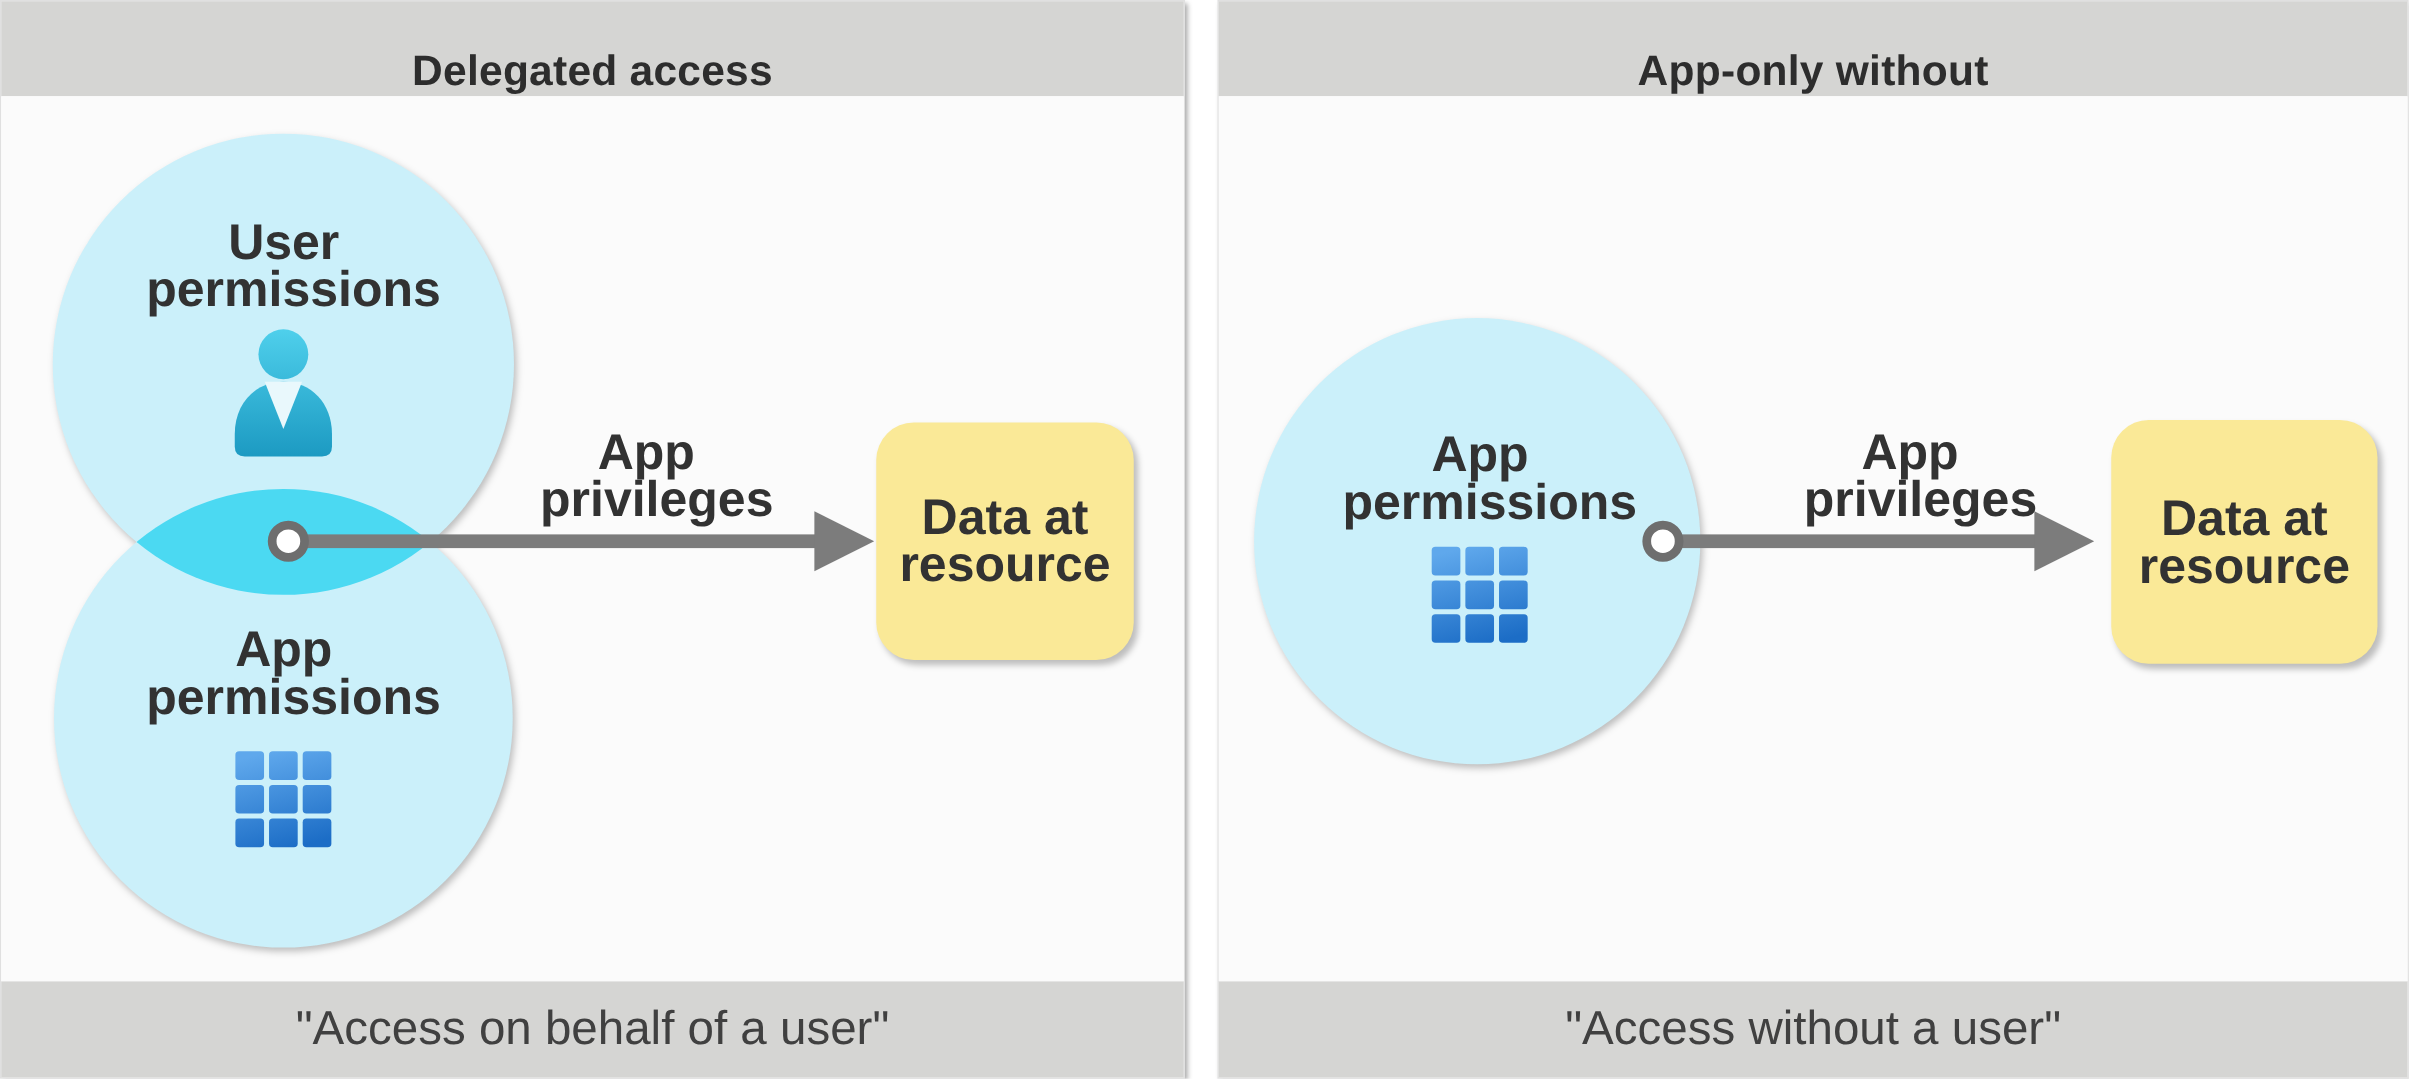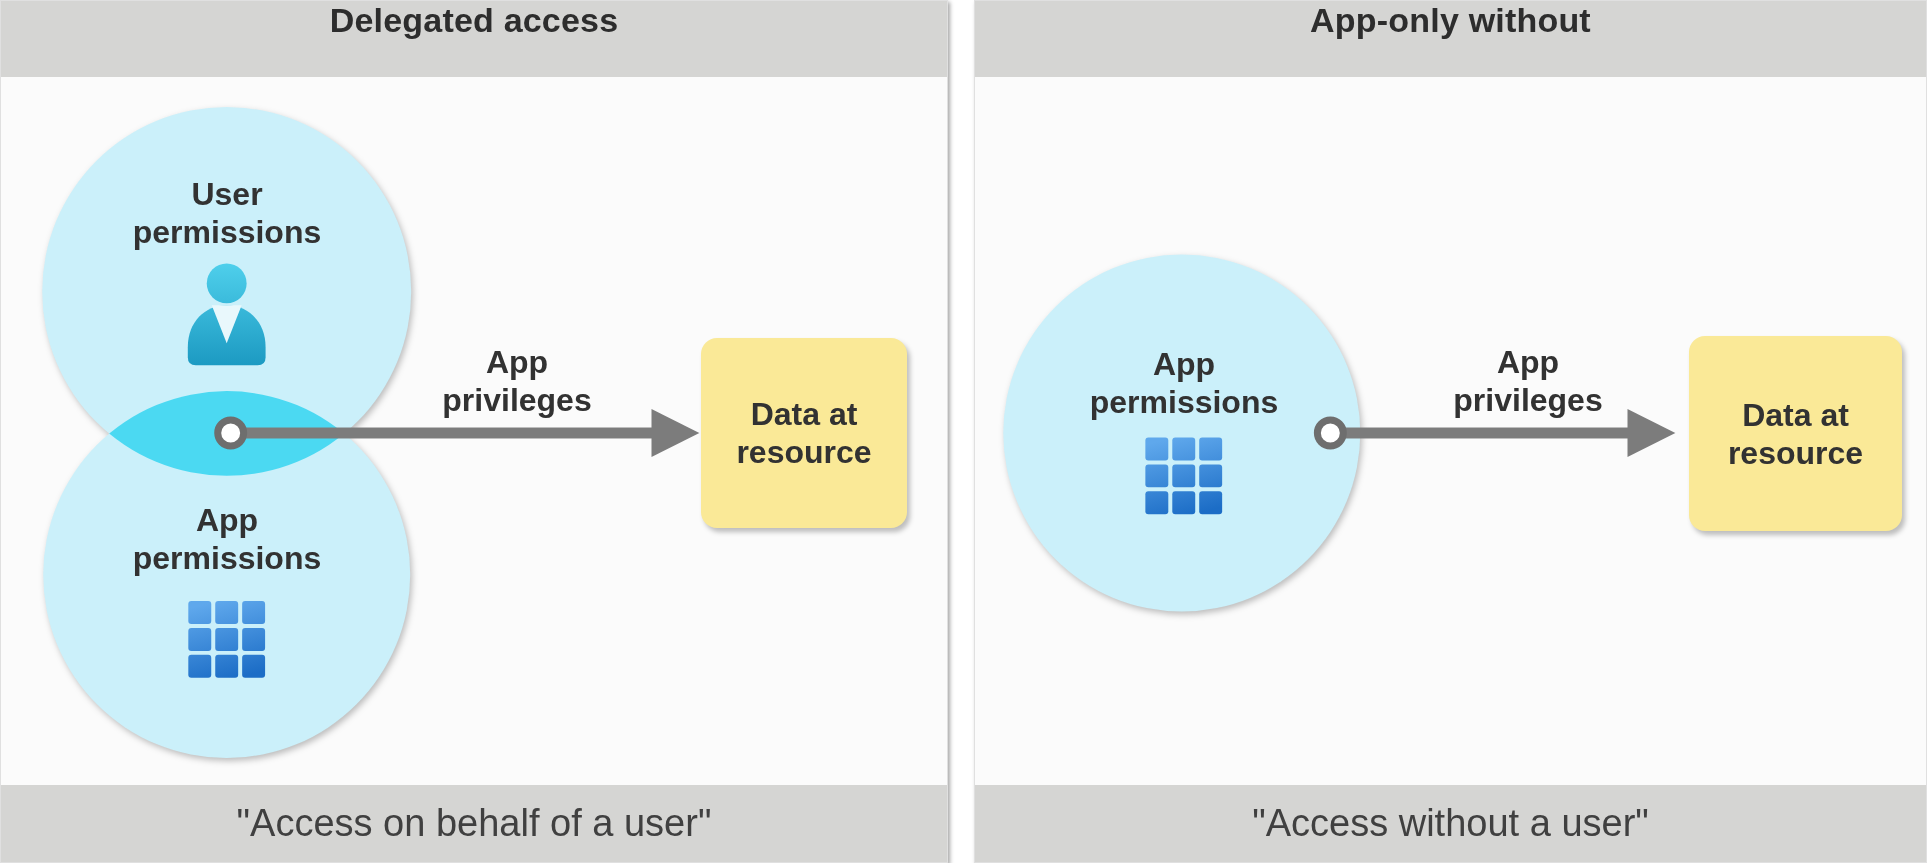--- a/index.html
+++ b/index.html
@@ -12,21 +12,21 @@
     position:absolute;top:0;height:863px;
     box-sizing:border-box;border:1px solid #e0e0e0;
     box-shadow:2px 2px 4px rgba(0,0,0,0.35);
     display:flex;flex-direction:column;
     background:var(--content-bg,#fbfbfb);
   }
   .panel-left{left:0;width:948px;}
   .panel-right{left:974px;width:953px;}
   .panel-header{
     height:76px;flex:0 0 76px;background:var(--band-gray,#d5d5d3);
-    display:flex;align-items:flex-start;justify-content:center;
+    display:flex;align-items:flex-end;justify-content:center;
   }
   .panel-title{
     font-size:34px;font-weight:bold;color:var(--title-text,#2d2d2d);
     letter-spacing:0.2px;
   }
   .panel-content{
     position:relative;flex:1 1 auto;background:var(--content-bg,#fbfbfb);
   }
   .diagram-svg{position:absolute;left:0;top:0;width:100%;height:100%;}
   .panel-footer{
@@ -38,25 +38,25 @@
   }
   
   .big-circle{fill:var(--circle-cyan,#cbf0fa);}
   .circle-shadow{filter:drop-shadow(2px 3px 3px rgba(0,0,0,0.25));}
   .lens{fill:var(--overlap-cyan,#4bd9f2);}
   .arrow-shape{fill:var(--arrow-gray,#7c7c7c);}
   .anchor-dot{fill:#ffffff;stroke:var(--dot-ring-gray,#6e6e6e);stroke-width:7px;}
   
   .diagram-label{
     position:absolute;text-align:center;
-    font-size:32px;font-weight:bold;line-height:38px;
+    font-size:40px;font-weight:bold;line-height:38px;
     color:var(--label-text,#323232);
   }
   .resource-box{
-    position:absolute;border-radius:16px;
+    position:absolute;border-radius:30px;
     background:var(--resource-yellow,#fae997);
     box-shadow:3px 4px 5px rgba(0,0,0,0.25);
     display:flex;align-items:center;justify-content:center;
   }
   .resource-box .diagram-label{position:static;width:170px;}
 </style>
 </head>
 <body>
 
 <div class="panel panel-left">

